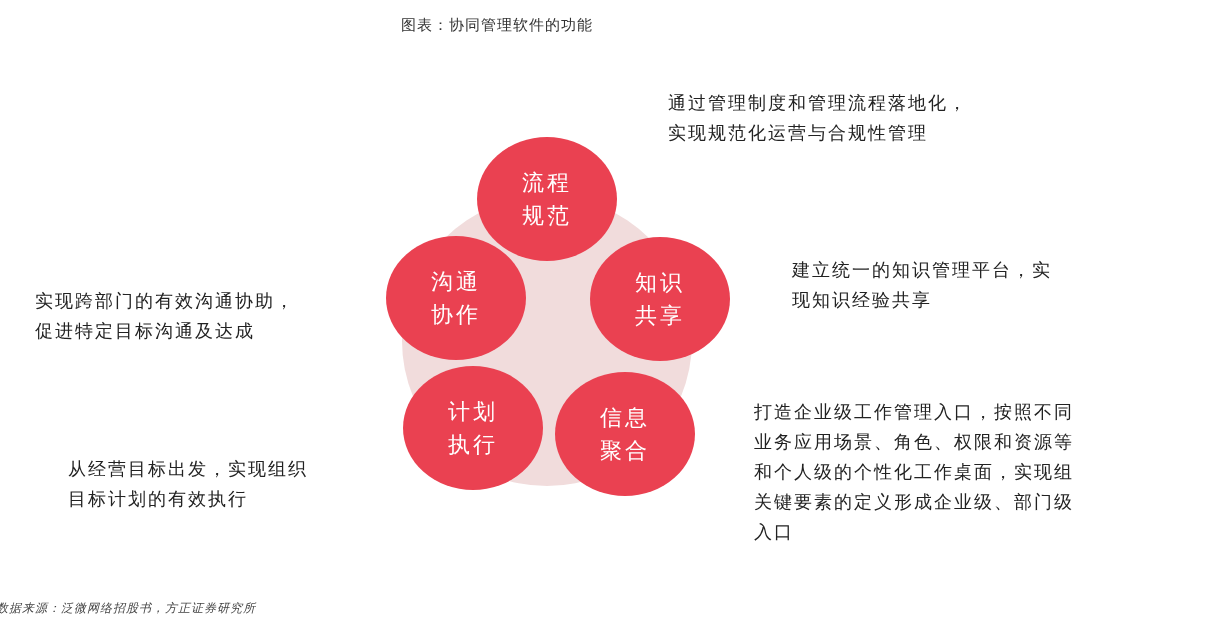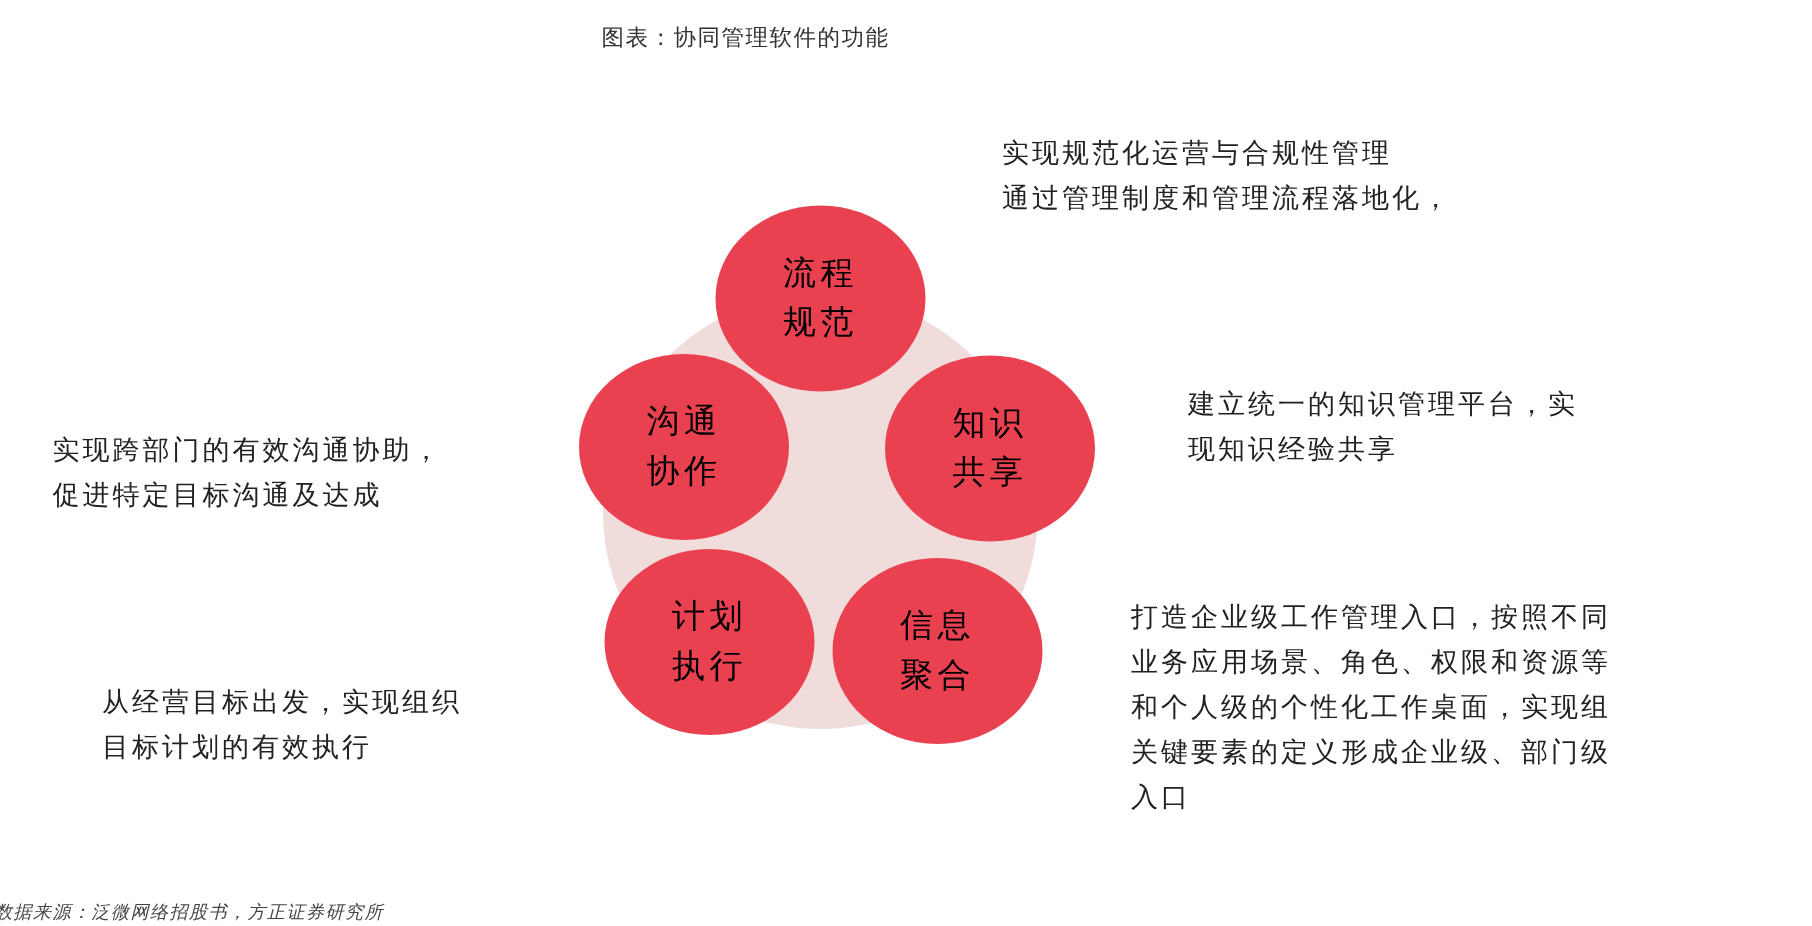--- a/index.html
+++ b/index.html
@@ -3,21 +3,21 @@
 <meta charset="utf-8">
 <style>
   html, body { margin:0; padding:0; background:#ffffff; }
   body { width:1208px; height:617px; position:relative; overflow:hidden;
          font-family:"DejaVu Serif", "Liberation Serif", serif; color:#222; }
   .title { position:absolute; top:16px; left:0; width:994px; text-align:center;
            font-size:15px; color:#333; letter-spacing:1px; }
   .bg-circle { position:absolute; left:402px; top:196px; width:290px; height:290px;
                border-radius:50%; background:#f1dcdc; }
   .node { position:absolute; width:140px; height:124px; border-radius:50%;
-          background:#ea4151; color:#000000; display:flex; flex-direction:column;
+          background:#ea4151; color:#ffffff; display:flex; flex-direction:column;
           align-items:center; justify-content:center; font-size:22px; line-height:33px;
           letter-spacing:3px; }
   .desc { position:absolute; font-size:18px; line-height:30px; color:#222; letter-spacing:2px; }
   .source { position:absolute; left:-4px; top:600px; font-size:12px; color:#444;
             font-style:italic; letter-spacing:1px; }
 </style>
 </head>
 <body>
 
 <div class="title">图表：协同管理软件的功能</div>
@@ -43,22 +43,22 @@
   <span>计划</span>
   <span>执行</span>
 </div>
 
 <div class="node" style="left:386px; top:236px;">
   <span>沟通</span>
   <span>协作</span>
 </div>
 
 <div class="desc" style="left:668px; top:88px;">
+  <div>通过管理制度和管理流程落地化，</div>
   <div>实现规范化运营与合规性管理</div>
-  <div>通过管理制度和管理流程落地化，</div>
 </div>
 
 <div class="desc" style="left:792px; top:255px;">
   <div>建立统一的知识管理平台，实</div>
   <div>现知识经验共享</div>
 </div>
 
 <div class="desc" style="left:754px; top:397px;">
   <div>打造企业级工作管理入口，按照不同</div>
   <div>业务应用场景、角色、权限和资源等</div>

